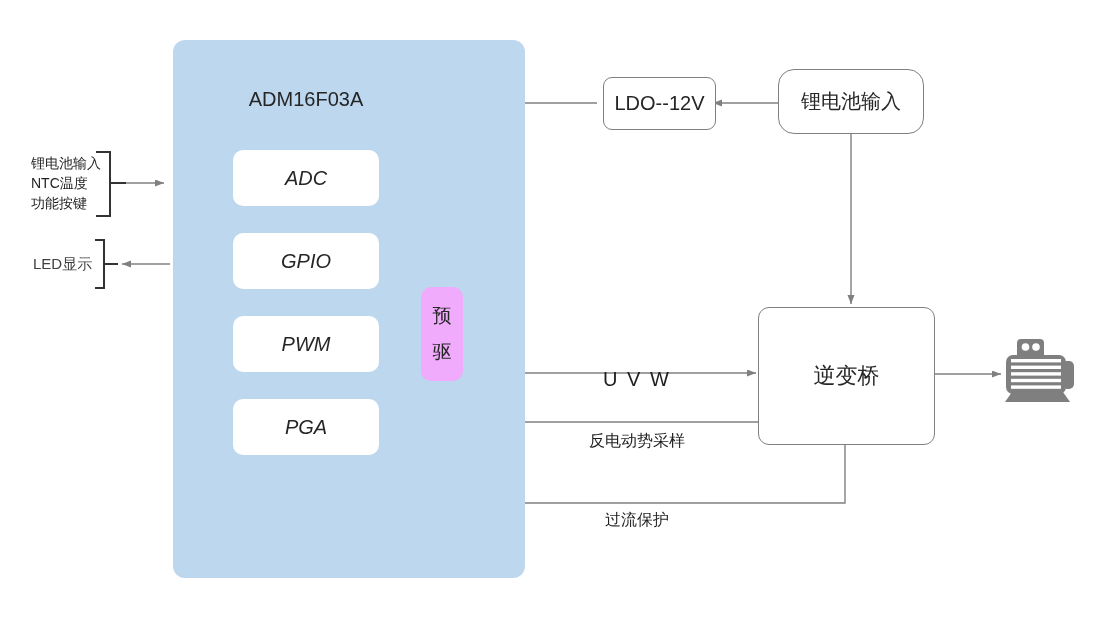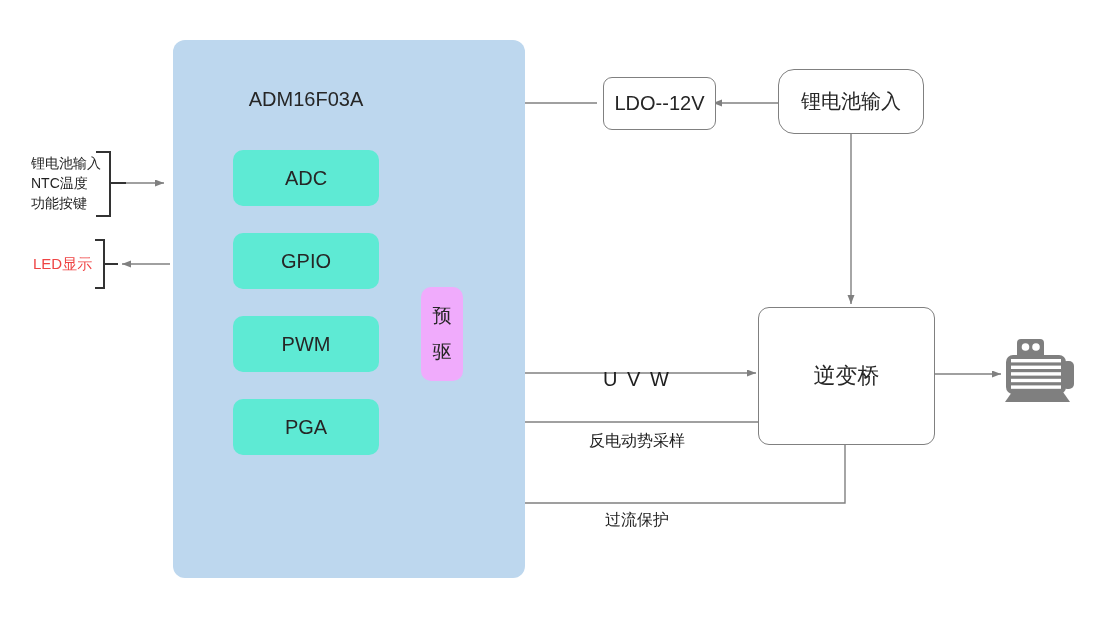--- a/index.html
+++ b/index.html
@@ -30,27 +30,28 @@
     left: 60px; top: 48px;
     width: 146px; height: 24px;
     text-align: center;
     font-size: 20px;
     color: #262626;
   }
   .module {
     position: absolute;
     left: 60px;
     width: 146px; height: 56px;
-    background: #5eead4;
+    background: #ffffff;
     border-radius: 10px;
     display: flex;
     align-items: center;
     justify-content: center;
     font-size: 20px;
     color: #262626;
+    font-style: italic;
   }
   .predriver {
     position: absolute;
     left: 248px; top: 247px;
     width: 42px; height: 94px;
     background: #f0abfc;
     border-radius: 10px;
     display: flex;
     align-items: center;
     justify-content: center;
@@ -83,21 +84,21 @@
     left: 31px; top: 153px;
     font-size: 14px;
     line-height: 20px;
     color: #1f1f1f;
     white-space: nowrap;
   }
   .led-label {
     position: absolute;
     left: 33px; top: 255px;
     font-size: 15px;
-    color: #ef4444;
+    color: #404040;
     white-space: nowrap;
   }
   
   .sig {
     position: absolute;
     text-align: center;
     color: #1f1f1f;
     white-space: nowrap;
   }
   .uvw  { left: 587px; top: 368px; width: 100px; font-size: 20px; letter-spacing: 2px; }

